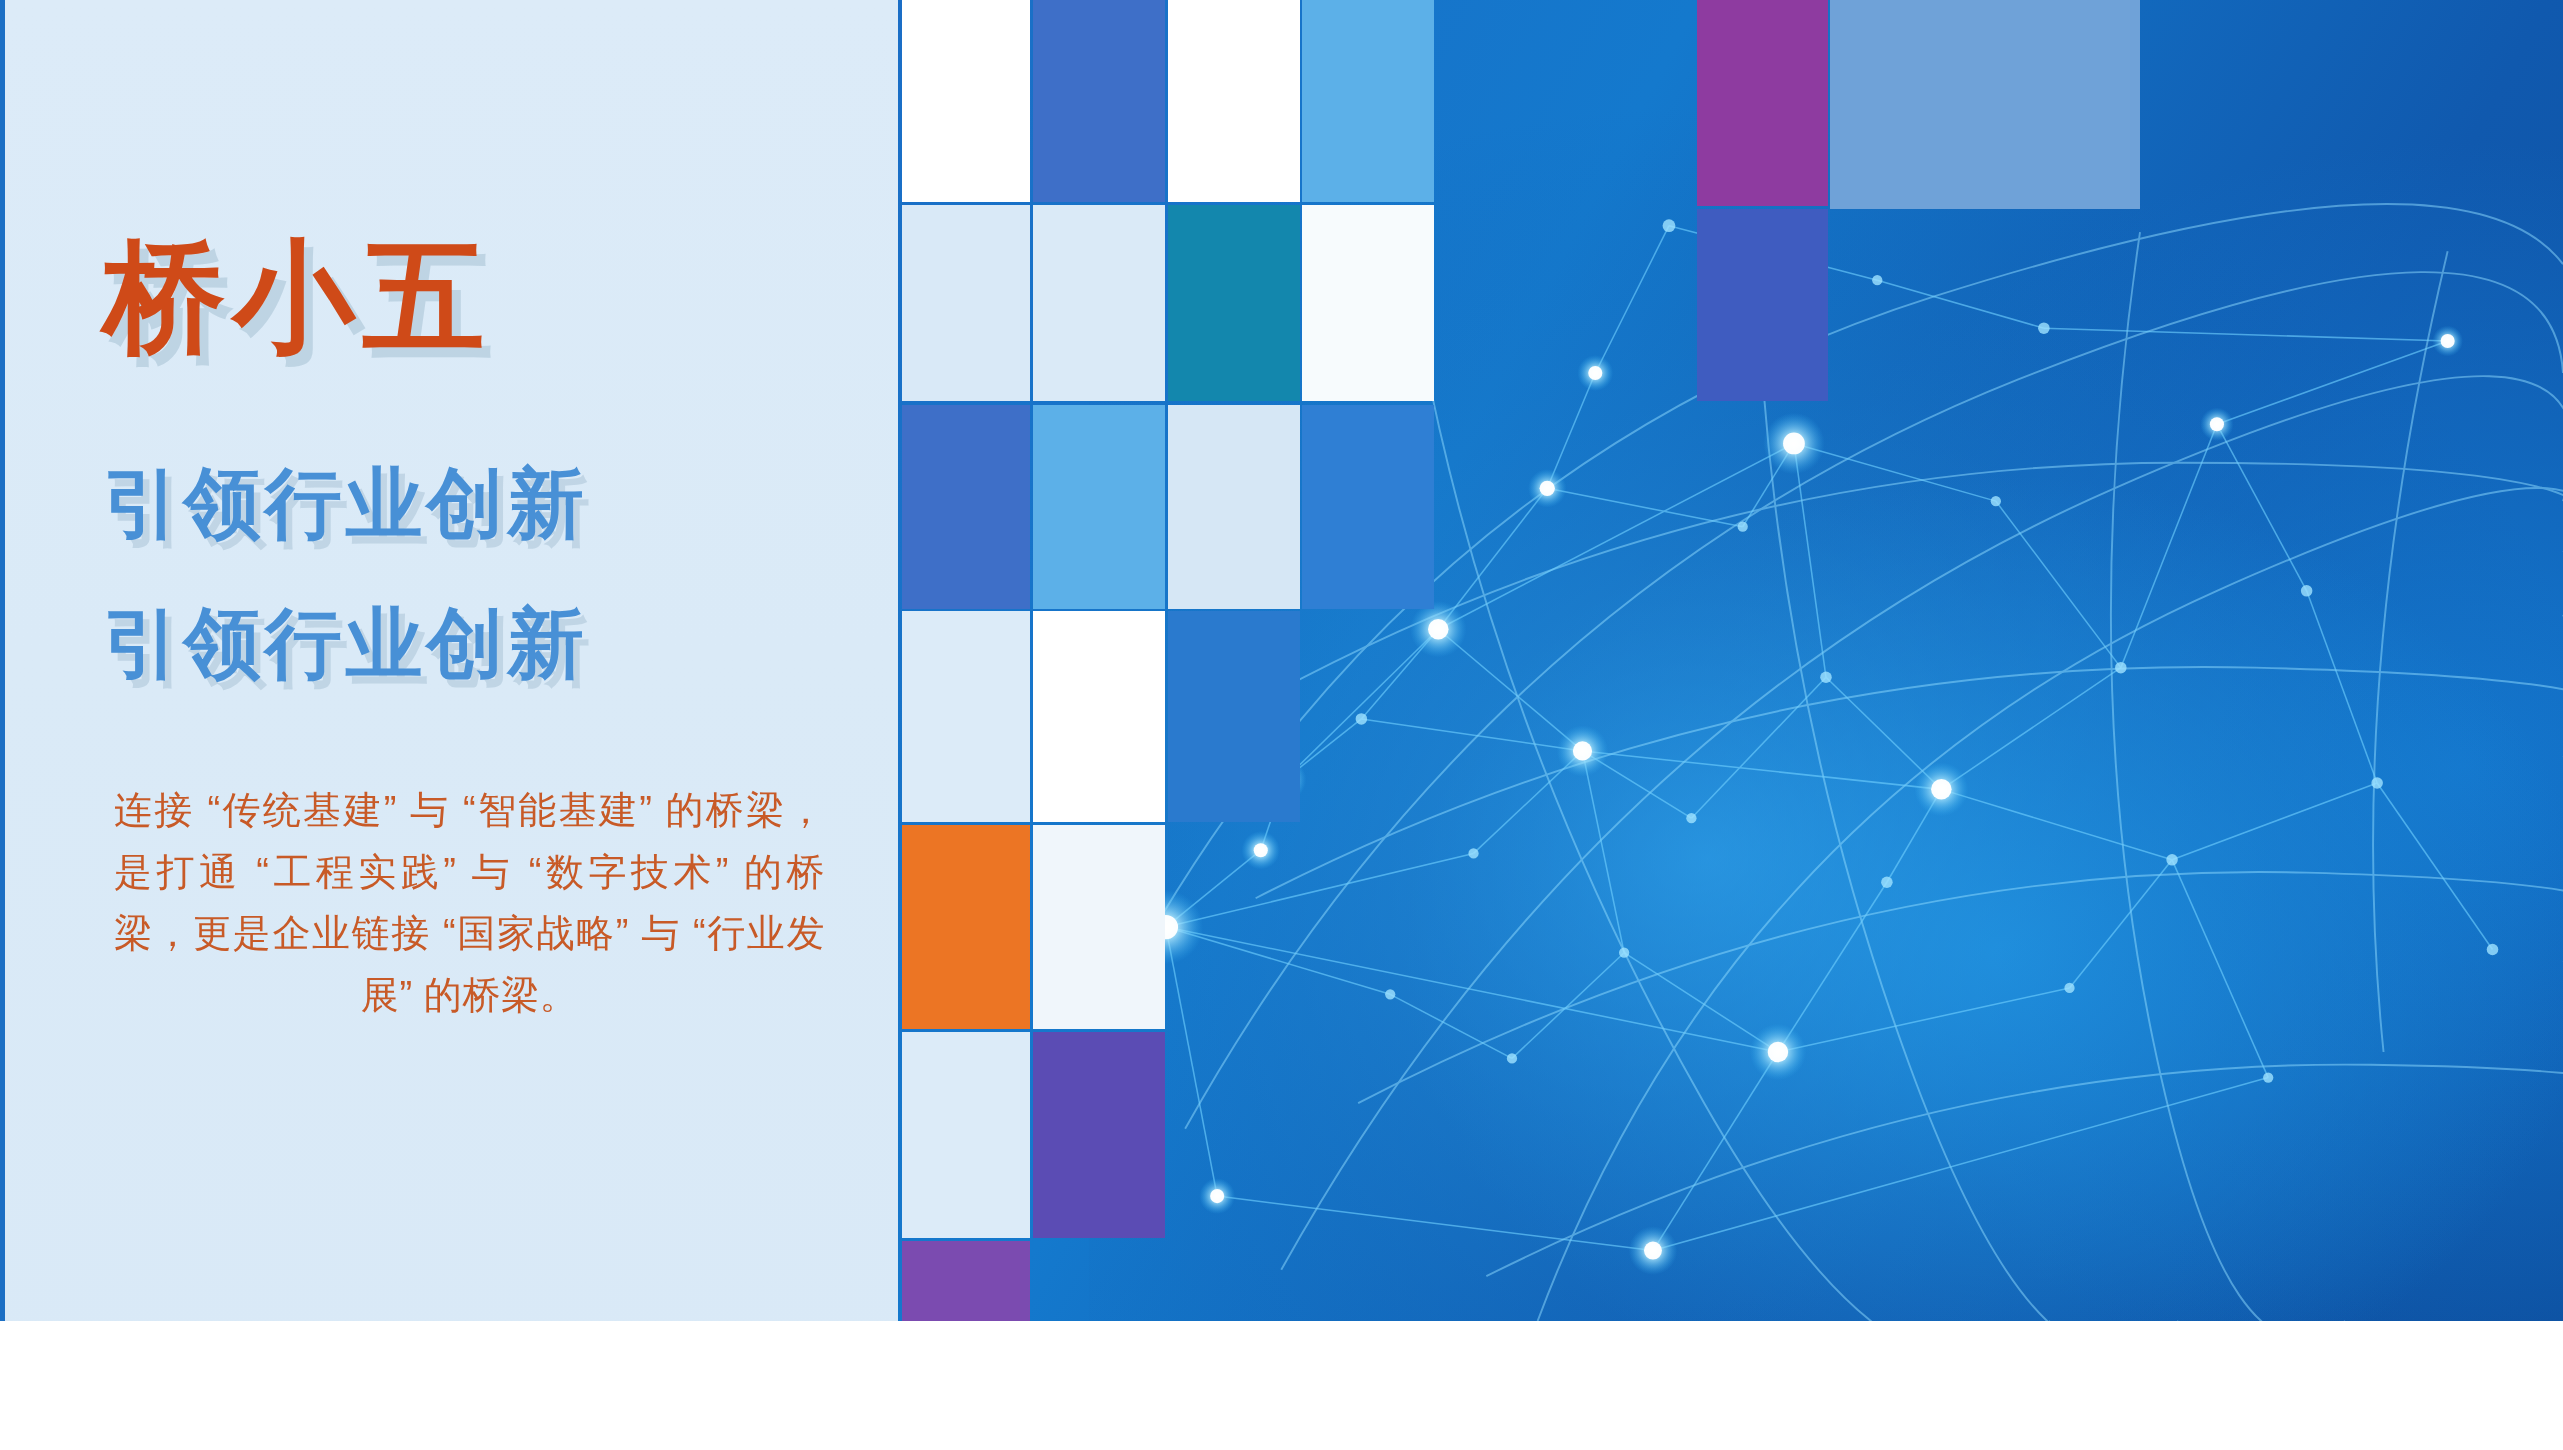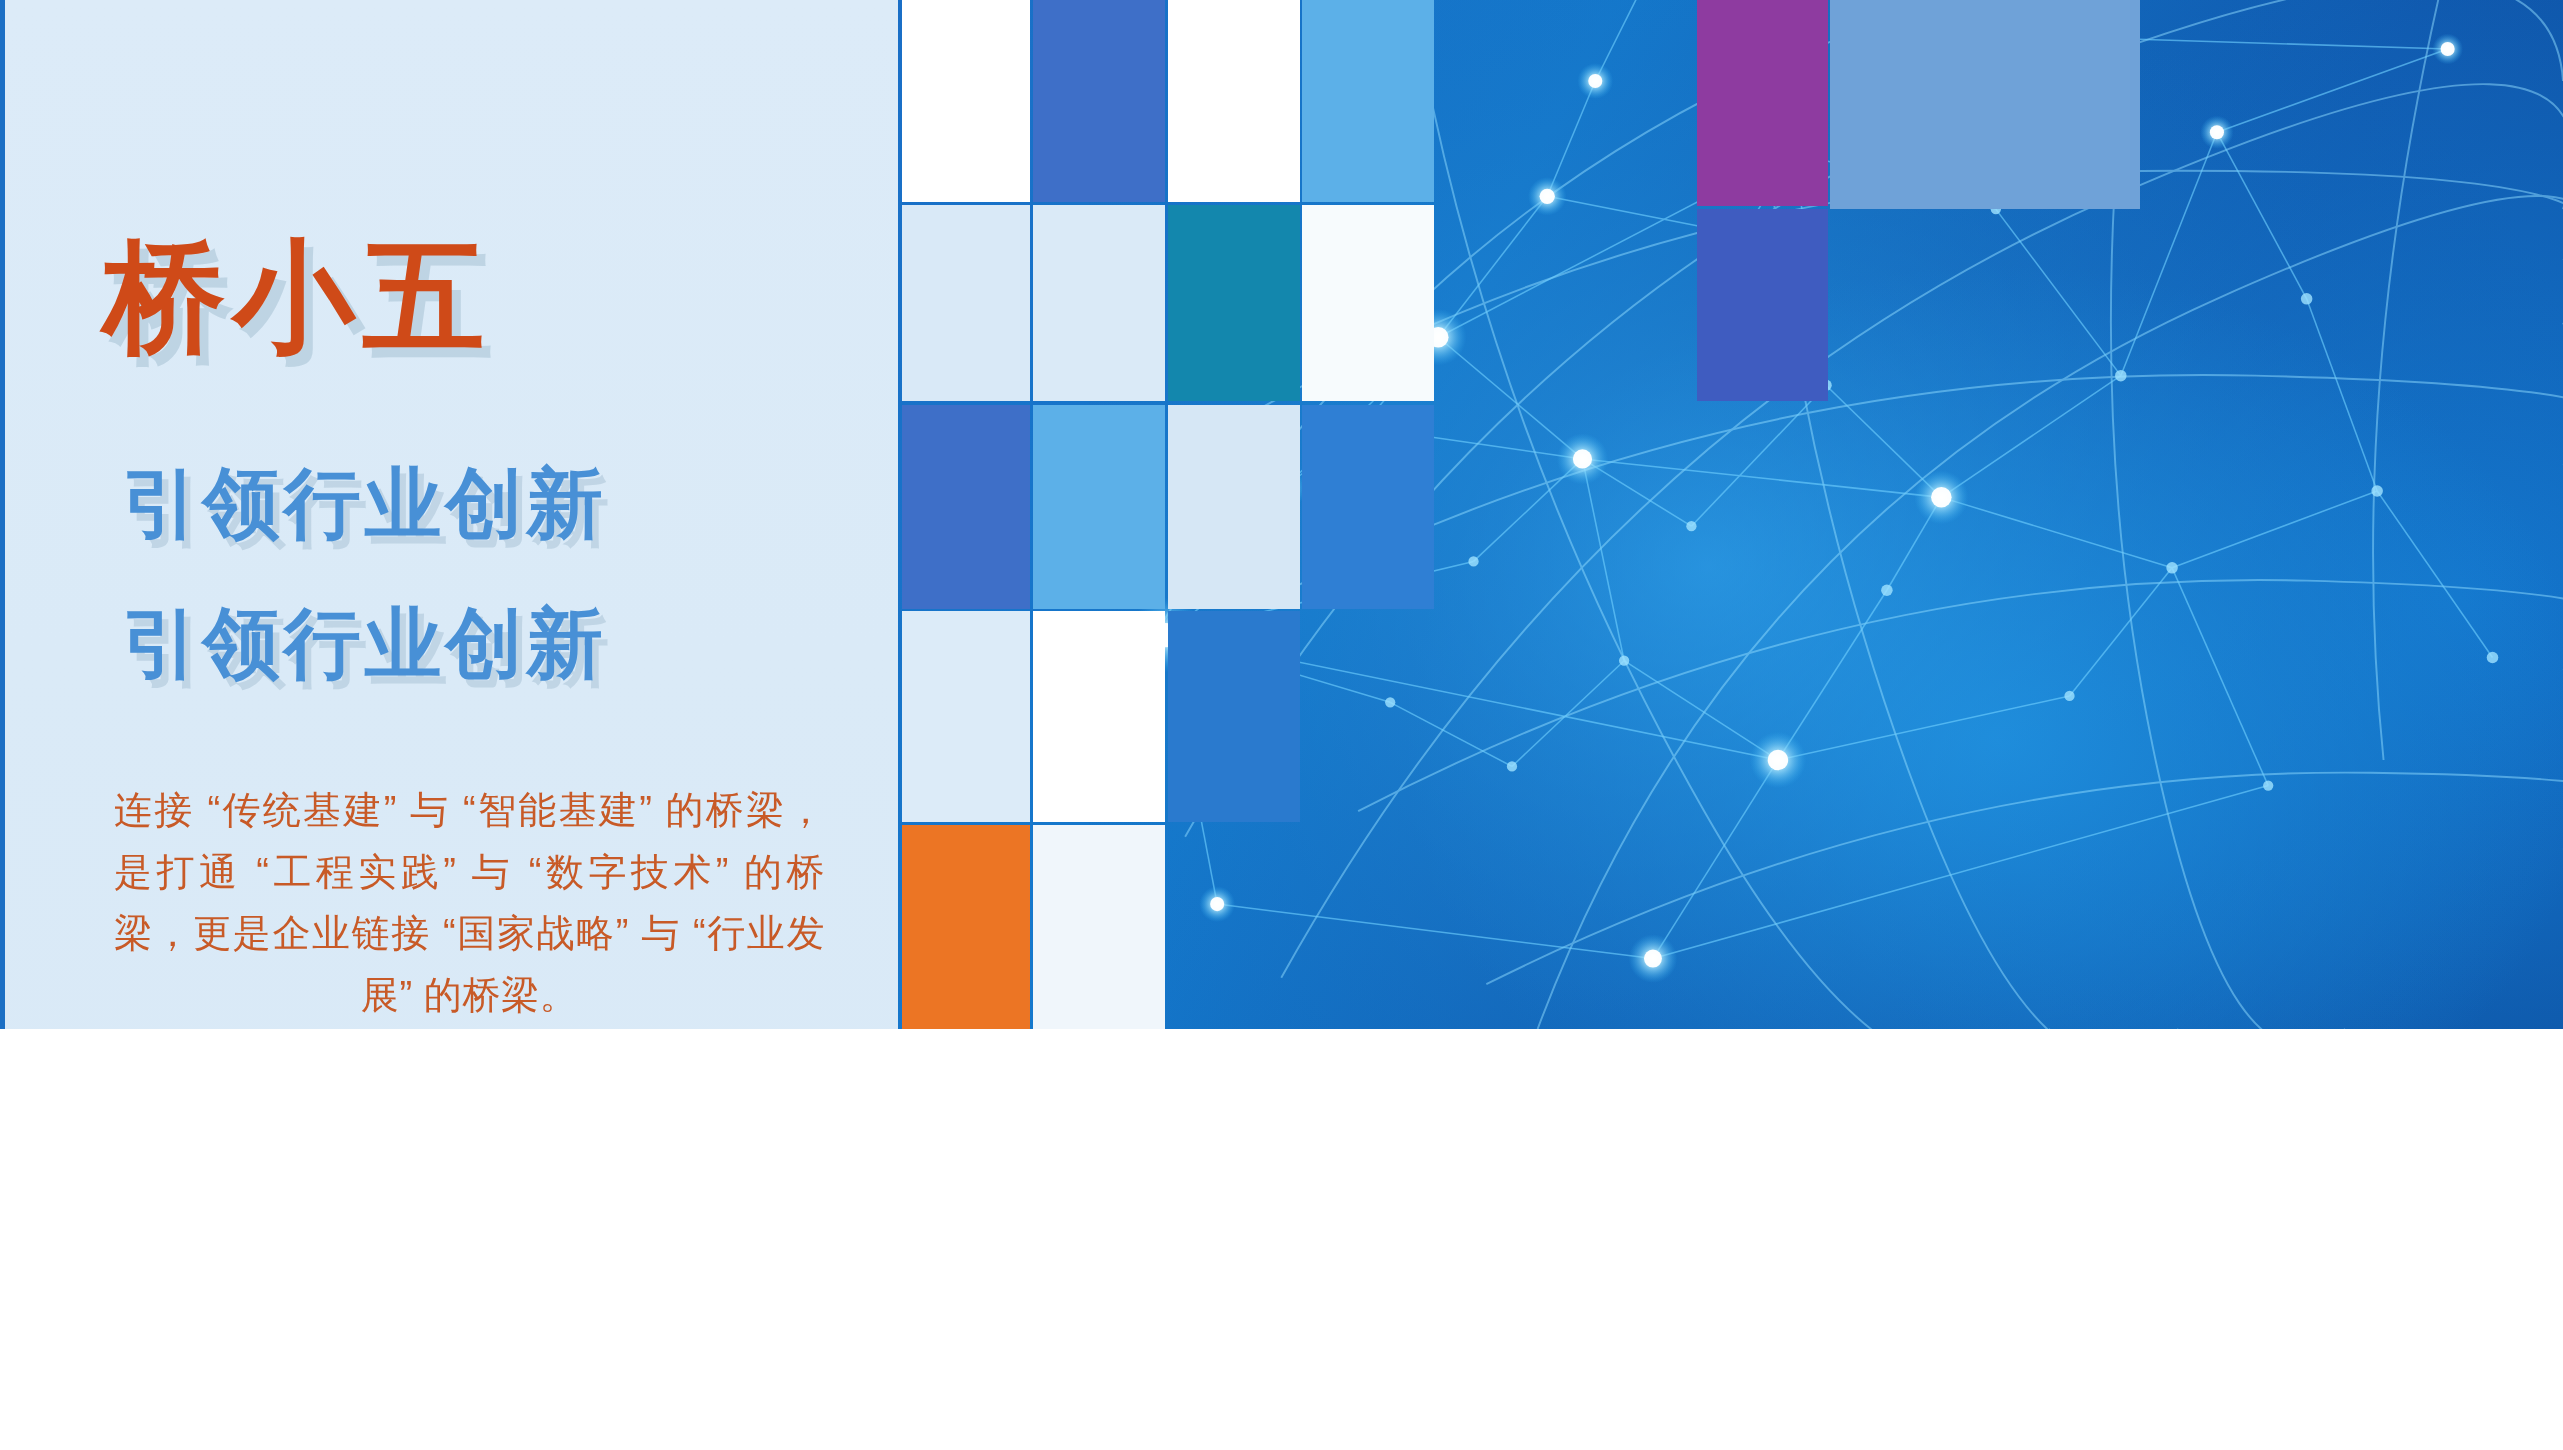--- a/index.html
+++ b/index.html
@@ -7,21 +7,21 @@
     padding: 0;
     background: #ffffff;
   }
   body {
     font-family: "Liberation Sans", "DejaVu Sans", sans-serif;
   }
 
   .poster {
     position: relative;
     width: 2563px;
-    height: 1029px;
+    height: 1321px;
     overflow: hidden;
     background: #0d63bd;
   }
 
   
   .bg-blue {
     position: absolute;
     inset: 0;
     background:
       radial-gradient(ellipse 961px 769px at 78% 72%, #1b8fe0 0%, rgba(27,143,224,0) 62%),
@@ -88,21 +88,20 @@
   .slogan {
     position: absolute;
     left: 103px;
     font-size: 77px;
     line-height: 1.0;
     font-weight: 700;
     color: #4890d6;
     letter-spacing: 3.8px;
     text-shadow: 6.4px 7.7px 0 rgba(150,180,200,0.38);
     white-space: nowrap;
-    margin-left: 19px;
   }
   .slogan-1 { top: 465px; }
   .slogan-2 { top: 605px; }
 
   .body-copy {
     position: absolute;
     left: 114px;
     top: 780px;
     width: 711px;
     font-size: 38px;

